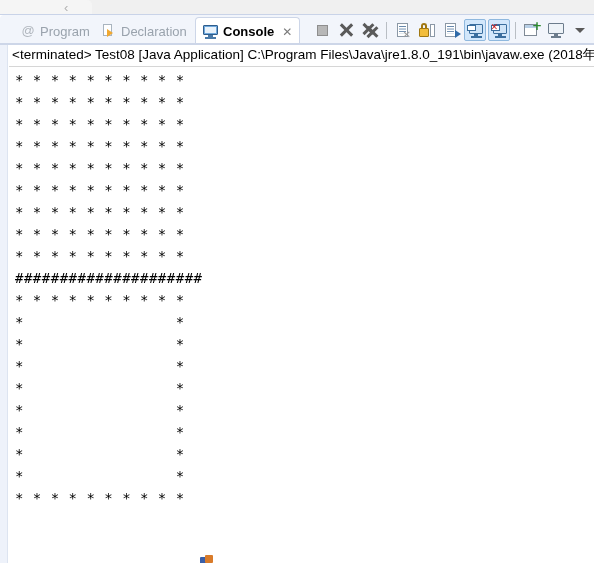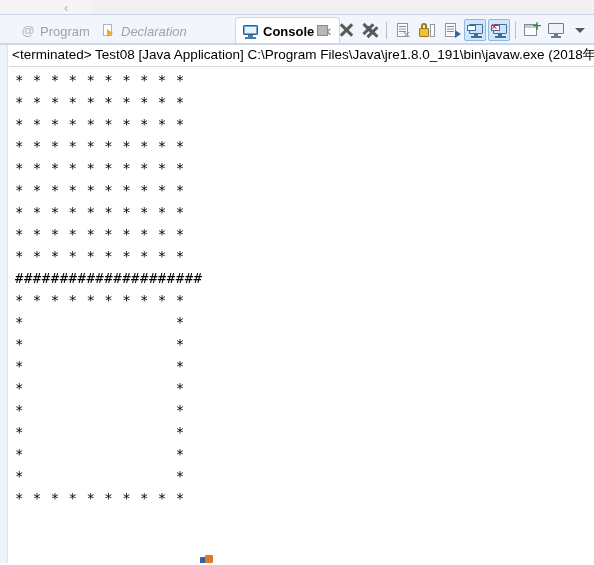--- a/index.html
+++ b/index.html
@@ -102,22 +102,22 @@
     color: #000000;
     font-weight: bold;
     border: 1px solid #cdd6e8;
     border-bottom: none;
     border-top-left-radius: 4px;
     border-top-right-radius: 4px;
     top: 2px;
     height: 28px;
   }
   .tab-javadoc  { left: 14px; }
-  .tab-declaration { left: 95px; font-style: italic; }
-  .tab-console  { left: 195px; margin-left: 40px; }
+  .tab-declaration { left: 95px; }
+  .tab-console  { left: 195px; }
   .tab-label { line-height: 1; }
   .tab-close {
     font-size: 12px;
     color: #7a7a7a;
     margin-left: 3px;
     font-family: "DejaVu Sans", sans-serif;
   }
 
   
   .ic-at {

